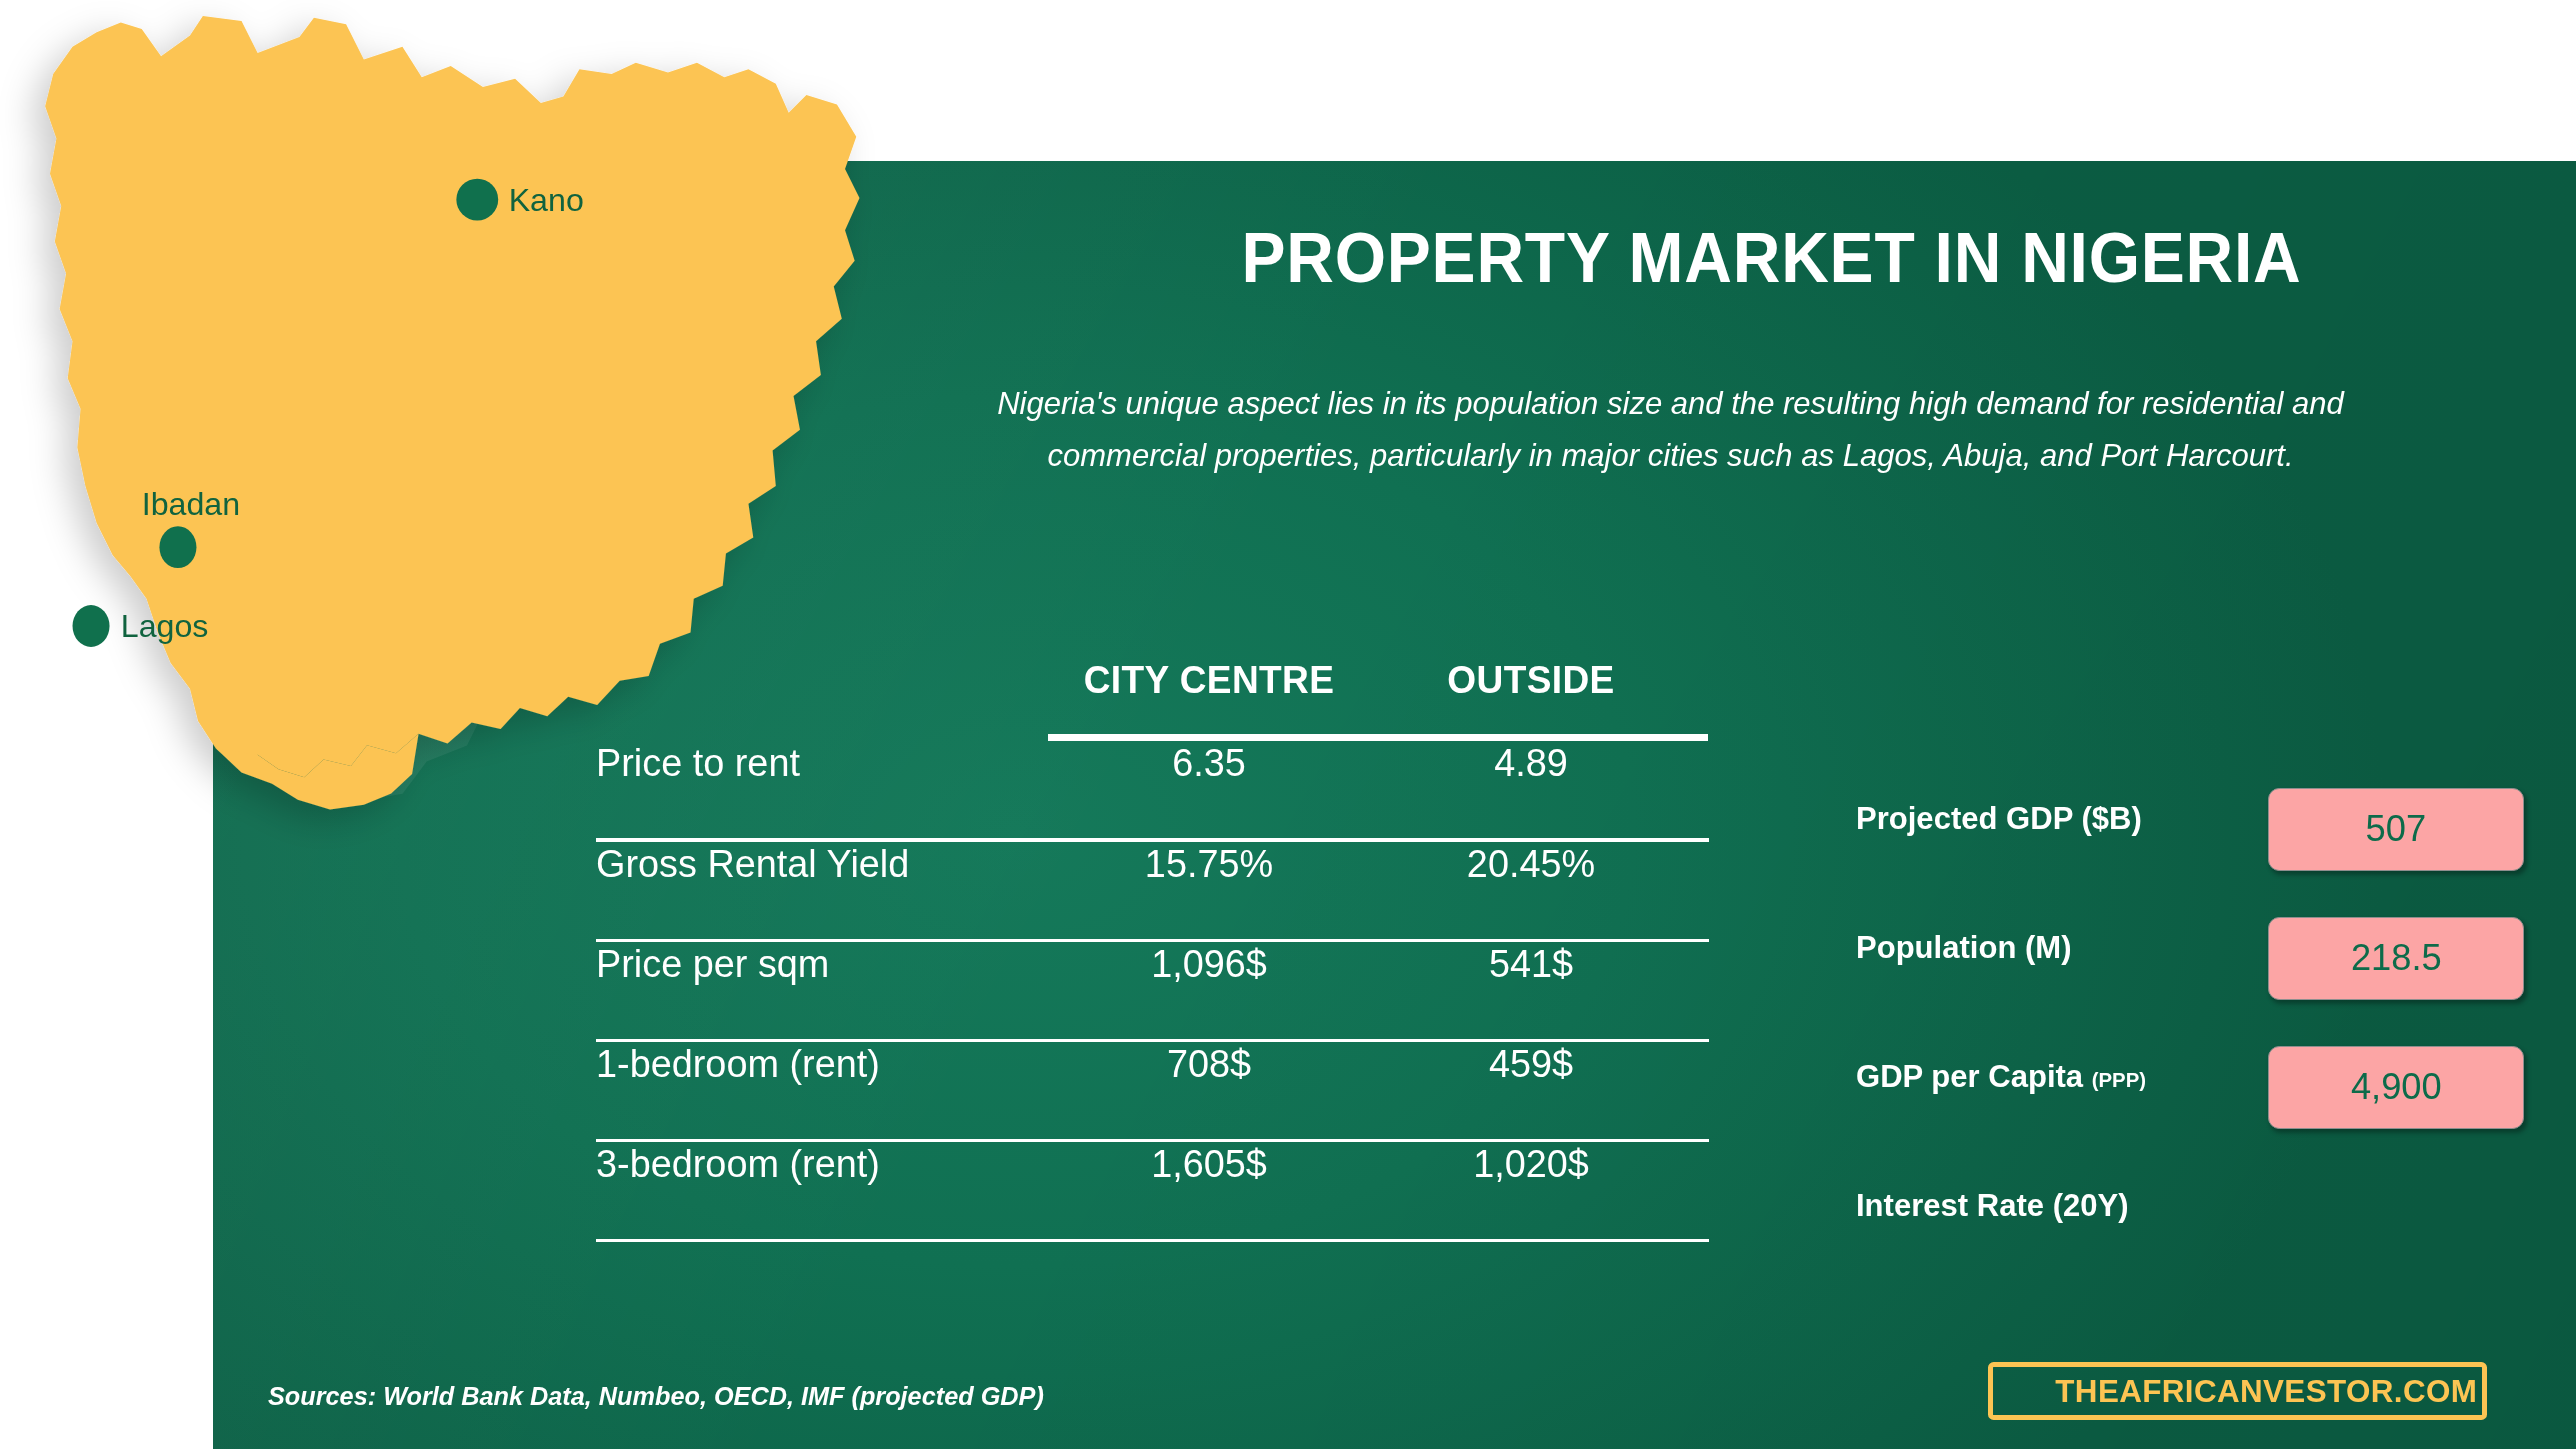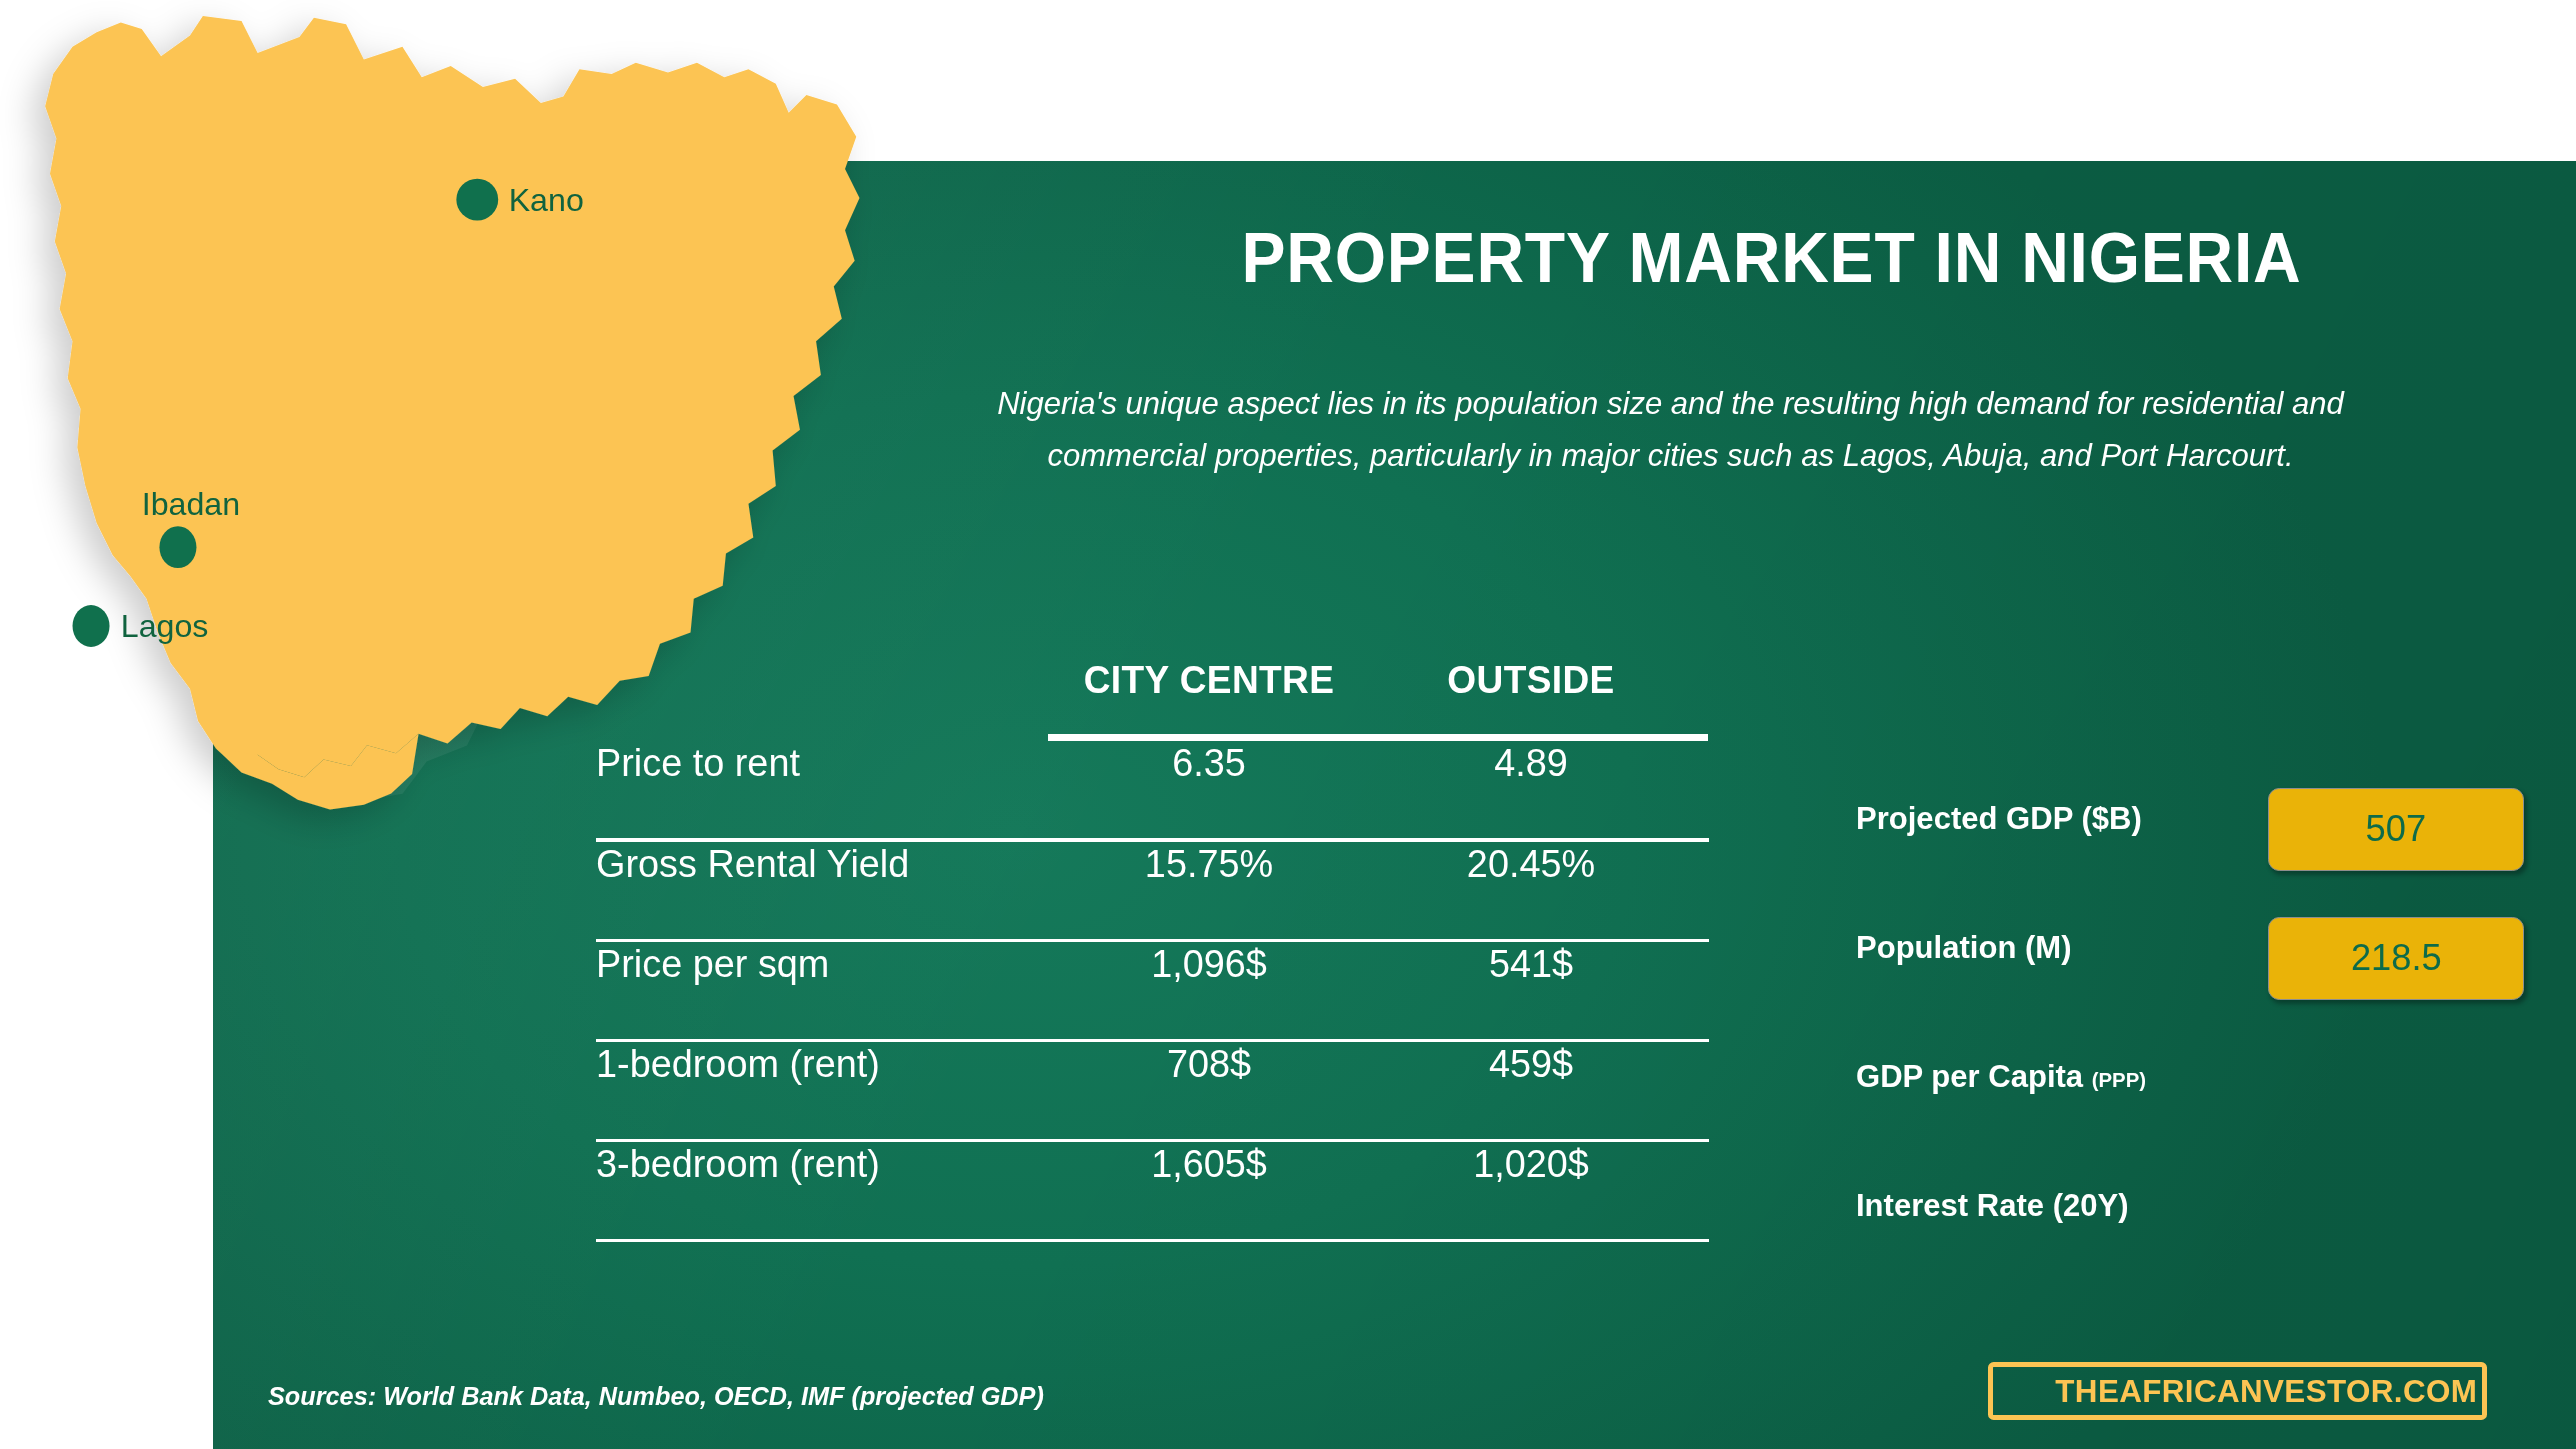--- a/index.html
+++ b/index.html
@@ -149,21 +149,21 @@
   .stat-label .sub{
     font-size:21px;
     font-weight:bold;
   }
   .stat-box{
     position:absolute;
     left:412px;
     top:14.5px;
     width:254px;
     height:81px;
-    background:#eab308;
+    background:#fca5a5;
     border:1.6px solid #8e8e8e;
     border-radius:11.3px;
     box-shadow:2.4px 3.2px 4px rgba(0,0,0,0.30);
     display:flex;
     align-items:center;
     justify-content:center;
   }
   .stat-value{
     color:#0d6b4a;
     font-size:37px;
@@ -298,20 +298,23 @@
 
     <div class="stat">
       <div class="stat-label">Population (M)</div>
       <div class="stat-box">
         <span class="stat-value">218.5</span>
       </div>
     </div>
 
     <div class="stat">
       <div class="stat-label"><span>GDP per Capita</span> <span class="sub">(PPP)</span></div>
+      <div class="stat-box">
+        <span class="stat-value">4,900</span>
+      </div>
     </div>
 
     <div class="stat">
       <div class="stat-label">Interest Rate (20Y)</div>
     </div>
   </div>
 
   <div id="sources">Sources:  World Bank Data, Numbeo, OECD, IMF (projected GDP)</div>
 
   <div id="brand">

